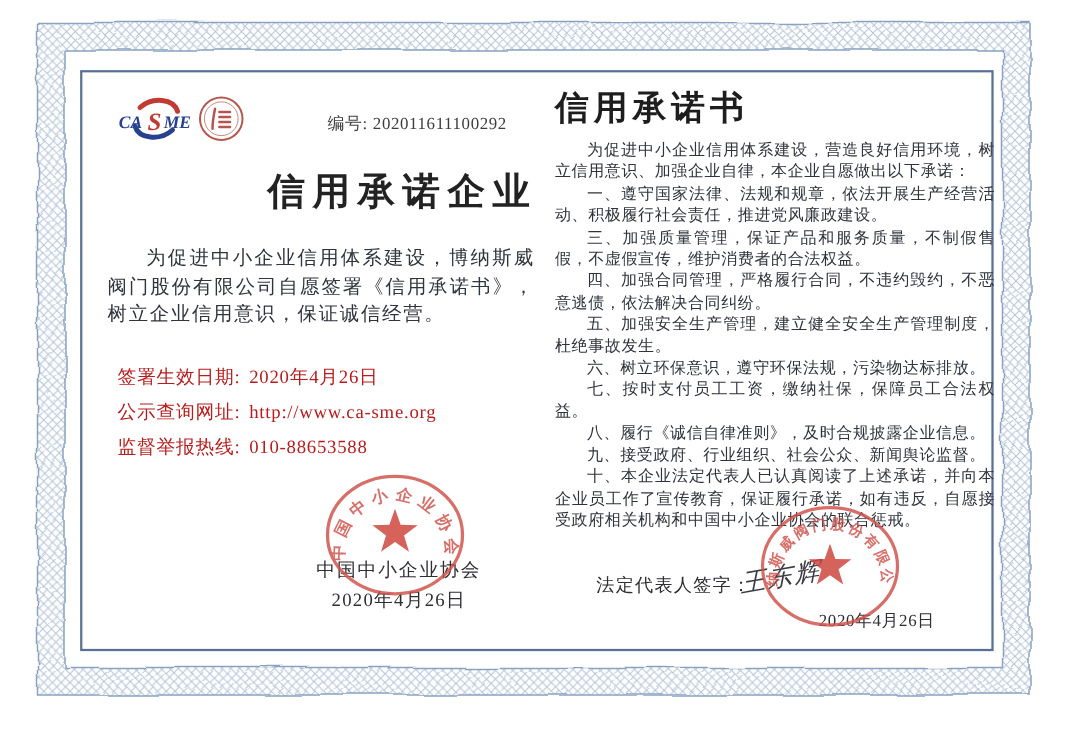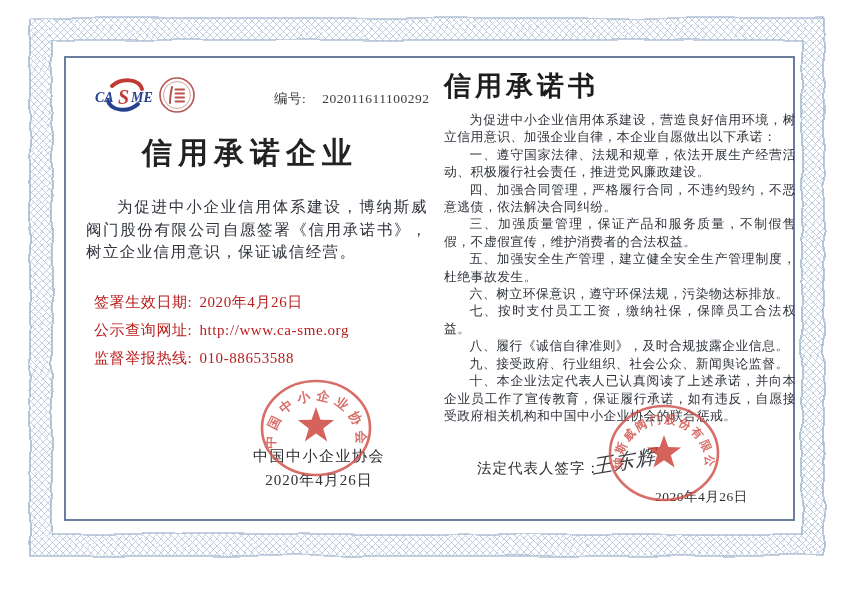--- a/index.html
+++ b/index.html
@@ -4,23 +4,23 @@
 <style>
   html,body{margin:0;padding:0;background:#ffffff;}
   .stage{
     position:relative;width:855px;height:590px;background:#ffffff;overflow:hidden;
     font-family:"Liberation Serif", serif;color:#333;
   }
   .frame-svg{position:absolute;left:0;top:0;}
   .abs{position:absolute;}
   
   .serial{left:262px;top:90px;font-size:13.5px;color:#3d3d3d;letter-spacing:.5px;}
-  .serial span{margin-right:4px;margin-left:12px;}
+  .serial span{margin-right:4px;}
   .title-left{
-    left:70px;top:133px;width:360px;text-align:center;
+    left:70px;top:133px;width:360px;text-align:right;
     font-size:30px;font-weight:bold;color:#222;letter-spacing:6px;
   }
   .body-left{
     left:86px;top:196px;width:342px;font-size:15.5px;line-height:22.5px;
     letter-spacing:1.4px;text-align:justify;text-indent:2em;color:#30343c;
   }
   .info-rows{left:94px;top:294px;font-size:15px;color:#b91c1c;}
   .info-row{margin-bottom:12px;letter-spacing:.6px;line-height:16px;}
   .info-row .lbl{margin-right:7px;}
   .issuer-line{left:203px;top:447px;width:232px;text-align:center;font-size:15px;letter-spacing:1.5px;color:#2e2e33;}
@@ -117,22 +117,22 @@
       <textPath href="#arcL" startOffset="50%" text-anchor="middle">中国中小企业协会</textPath>
     </text>
     <polygon points="0,-19 4.5,-6.2 18.1,-5.9 7.2,2.4 11.2,15.4 0,7.6 -11.2,15.4 -7.2,2.4 -18.1,-5.9 -4.5,-6.2" transform="translate(60,50)" fill="#cc4038"></polygon>
   </svg>
 
   <div class="abs title-right">信用承诺书</div>
 
   <div class="abs paras">
     <p class="p">为促进中小企业信用体系建设，营造良好信用环境，树立信用意识、加强企业自律，本企业自愿做出以下承诺：</p>
     <p class="p">一、遵守国家法律、法规和规章，依法开展生产经营活动、积极履行社会责任，推进党风廉政建设。</p>
+    <p class="p">三、加强质量管理，保证产品和服务质量，不制假售假，不虚假宣传，维护消费者的合法权益。</p>
     <p class="p">四、加强合同管理，严格履行合同，不违约毁约，不恶意逃债，依法解决合同纠纷。</p>
-    <p class="p">三、加强质量管理，保证产品和服务质量，不制假售假，不虚假宣传，维护消费者的合法权益。</p>
     <p class="p">五、加强安全生产管理，建立健全安全生产管理制度，杜绝事故发生。</p>
     <p class="p">六、树立环保意识，遵守环保法规，污染物达标排放。</p>
     <p class="p">七、按时支付员工工资，缴纳社保，保障员工合法权益。</p>
     <p class="p">八、履行《诚信自律准则》，及时合规披露企业信息。</p>
     <p class="p">九、接受政府、行业组织、社会公众、新闻舆论监督。</p>
     <p class="p">十、本企业法定代表人已认真阅读了上述承诺，并向本企业员工作了宣传教育，保证履行承诺，如有违反，自愿接受政府相关机构和中国中小企业协会的联合惩戒。</p>
   </div>
 
   <div class="abs signer-row">法定代表人签字：</div>
   <div class="signature">王东辉</div>

